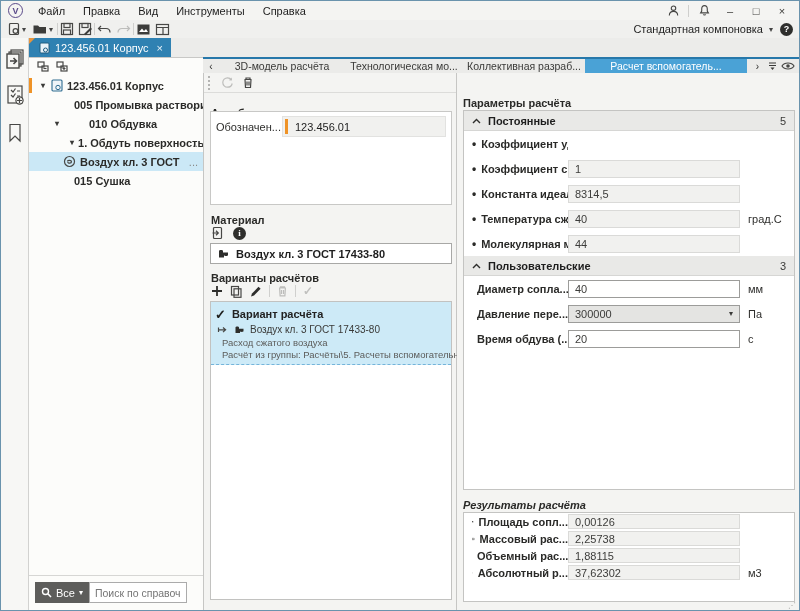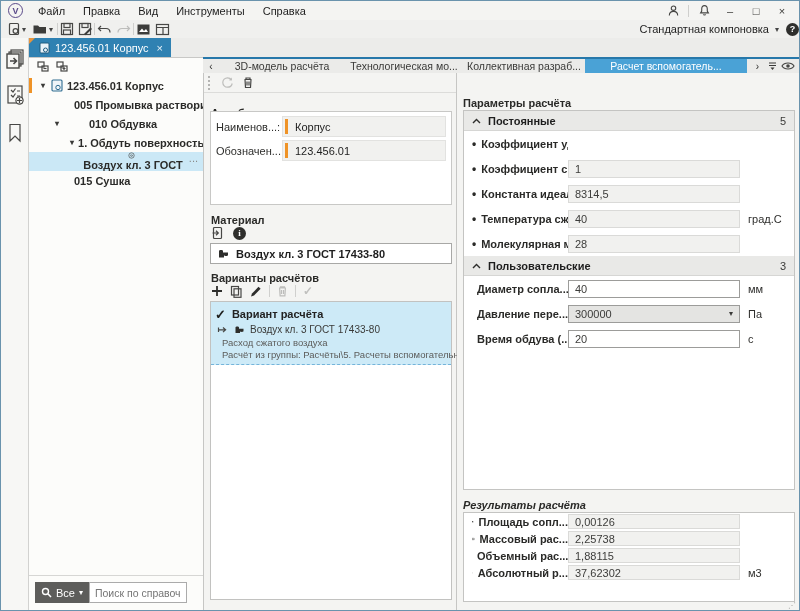--- a/index.html
+++ b/index.html
@@ -19,21 +19,21 @@
           color:#5a4a8a; font-weight:bold; font-size:9px; display:flex; align-items:center; justify-content:center; }
   .menu-item { padding:2px 9px; cursor:default; }
   .titlebar-right { margin-left:auto; display:flex; align-items:center; gap:4px; padding-right:6px; }
   .tb-btn { width:22px; height:16px; display:flex; align-items:center; justify-content:center; color:#3c3c3a; }
   .sep-v { width:1px; height:12px; background:#cfcfcd; }
 
   
   #toolbar { top:19px; left:0; right:0; height:18px; display:flex; align-items:center; padding-left:4px; background:#f0f0ee; }
   .t-ic { display:flex; align-items:center; padding:1px 2px; }
   .drop { font-size:8px; color:#444; margin:0 2px 0 1px; }
-  .toolbar-right { margin-left:auto; display:flex; align-items:center; gap:5px; }
+  .toolbar-right { margin-left:auto; display:flex; align-items:center; gap:5px; padding-right:6px; }
   .help-circle { width:13px; height:13px; border-radius:50%; background:#2e2e2c; color:#fff; font-size:9px; font-weight:bold;
                  display:flex; align-items:center; justify-content:center; }
 
   
   #tabrow { top:37px; left:28px; right:0; height:19px; background:#ececea; display:flex; }
   .doc-tab { position:relative; background:#2f81b2; color:#fff; display:flex; align-items:center; gap:5px; padding:0 8px 0 10px; }
   .doc-tab .corner { position:absolute; top:0; left:0; width:0; height:0;
                      border-top:6px solid #e8953c; border-right:6px solid transparent; }
   .doc-tab .close { color:#e8f2f8; font-size:11px; margin-left:3px; }
 
@@ -281,21 +281,21 @@
     <span class="arrow">▾</span>
     <span style="margin-left:24px;">010 Обдувка</span>
   </div>
 
   <div class="tree-row" style="padding-left:41px;">
     <span class="arrow">▾</span>
     <span style="margin-left:4px;">1. Обдуть поверхность д</span>
     <span class="tree-ell">...</span>
   </div>
 
-  <div class="tree-row sel" style="padding-left:34px;flex-direction:column;">
+  <div class="tree-row sel" style="padding-left:34px;">
     <svg width="13" height="13" viewBox="0 0 13 13" style="margin-right:4px;">
         <circle class="ic" cx="6.5" cy="6.5" r="5"></circle>
         <path class="ic" d="M4.5 6.5 C4.5 5 8.5 5 8.5 6.8 C8.5 8.6 4.8 8.6 4.8 7"></path>
       </svg>
     <span>Воздух кл. 3 ГОСТ</span>
     <span class="tree-ell">...</span>
   </div>
 
   <div class="tree-row" style="padding-left:45px;">
     <span>015 Сушка</span>
@@ -349,27 +349,20 @@
     </span>
     <span>
       <svg width="12" height="13" viewBox="0 0 12 13">
           <path class="ic" d="M2.5 3.5 L9.5 3.5 M4 3.5 L4 2 L8 2 L8 3.5 M3 3.5 L3.5 11.5 L8.5 11.5 L9 3.5 M5 5.5 L5 9.5 M7 5.5 L7 9.5"></path>
         </svg>
     </span>
   </div>
 
   <div class="sec-title abs" id="attr-title">Атрибуты</div>
   <div class="abs" id="attr-box">
-    <div class="attr-row">
-      <span class="attr-label">Наименов...:</span>
-      <div class="attr-val">
-        <span class="obar"></span>
-        <span>Корпус</span>
-      </div>
-    </div>
     <div class="attr-row">
       <span class="attr-label">Обозначен...:</span>
       <div class="attr-val">
         <span class="obar"></span>
         <span>123.456.01</span>
       </div>
     </div>
   </div>
 
   <div class="sec-title abs" id="mat-title">Материал</div>
@@ -494,21 +487,21 @@
           <span>40</span>
         </div>
       <span class="p-unit">град.С</span>
     </div>
     <div class="p-row">
       <span class="p-label">
           <span class="bullet">•</span>
           <span>Молекулярная м...</span>
         </span>
       <div class="p-field">
-          <span>28</span>
+          <span>44</span>
         </div>
       <span class="p-unit"></span>
     </div>
 
     <div class="grp-head">
       <svg width="9" height="6" viewBox="0 0 9 6">
           <path d="M1 5 L4.5 1.5 L8 5" stroke="#2e2e2c" stroke-width="1.4" fill="none"></path>
         </svg>
       <span class="grp-name">Пользовательские</span>
       <span class="grp-count">3</span>

